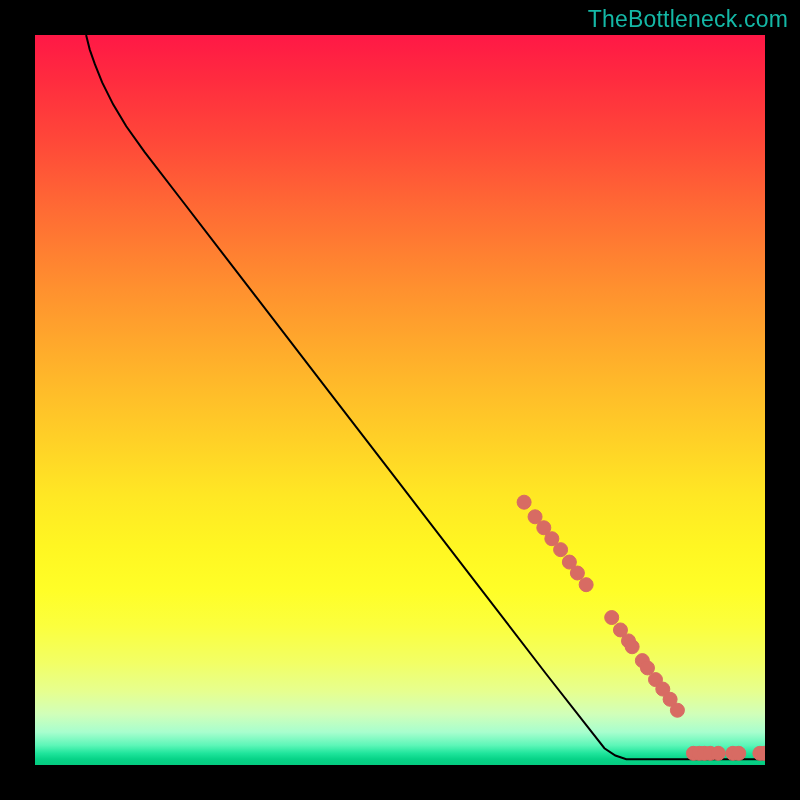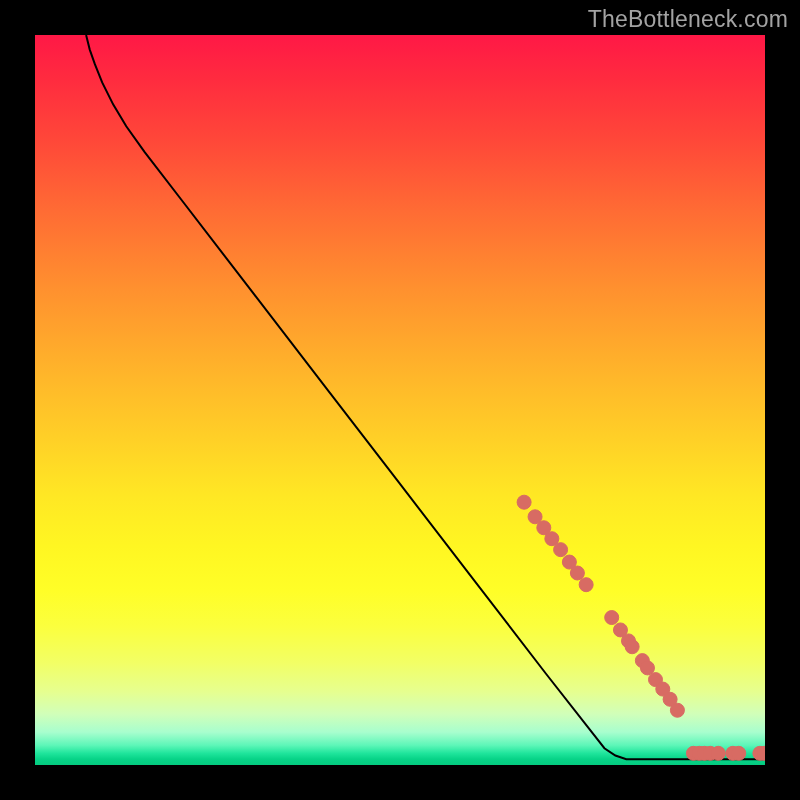--- a/index.html
+++ b/index.html
@@ -55,21 +55,21 @@
   svg.curve {
     position: absolute;
     inset: 0;
     width: 730px;
     height: 730px;
   }
   .watermark {
     position: absolute;
     top: 6px;
     right: 12px;
-    color: #a3a3a3;
+    color: #14b8a6;
     font-size: 23px;
     font-weight: 400;
     letter-spacing: 0.2px;
     user-select: none;
   }
 </style>
 </head>
 <body>
 
 <div class="frame">

